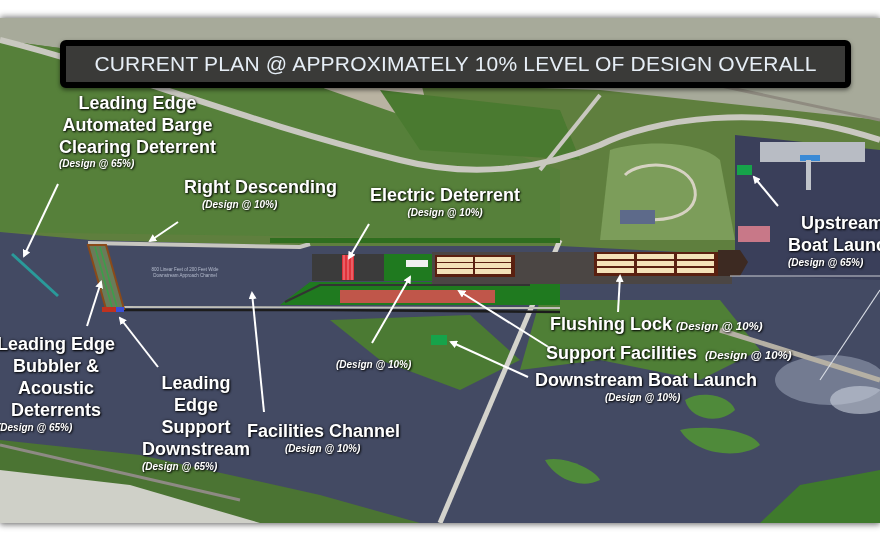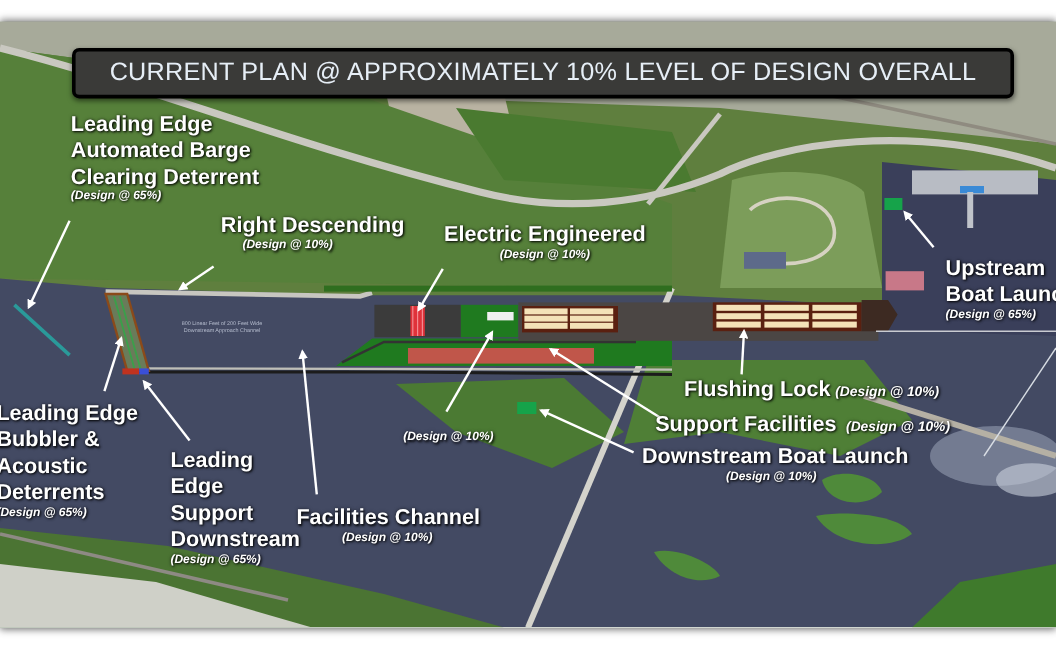--- a/index.html
+++ b/index.html
@@ -2,27 +2,27 @@
 <html><head>
 <meta charset="utf-8">
 <style>
   html, body { margin: 0; padding: 0; background: #ffffff; }
   body { width: 880px; height: 542px; position: relative; overflow: hidden;
          font-family: "Liberation Sans", sans-serif; }
   .frame { position: absolute; left: 0; top: 18px; width: 880px; height: 505px;
            overflow: hidden; box-shadow: 0 2px 6px rgba(0,0,0,0.45), 0 -2px 6px rgba(0,0,0,0.35); }
   .frame svg.map { position: absolute; left: 0; top: 0; }
   .title-bar { position: absolute; left: 60px; top: 40px; width: 779px; height: 36px;
-               background: #3a3a38; border-radius: 6px; border: 3px solid #000000;
+               background: #3a3a38; border-radius: 6px; border: 6px solid #000000;
                display: flex; align-items: center; justify-content: center;
                box-shadow: 0 2px 4px rgba(0,0,0,0.5); }
   .title-bar span { color: #e6eef6; font-size: 21px; letter-spacing: 0.2px; white-space: nowrap; }
   .lbl { position: absolute; color: #ffffff; font-weight: bold; font-size: 18px; line-height: 22px;
          text-shadow: 1px 1px 2px rgba(0,0,0,0.9), 0 0 3px rgba(0,0,0,0.6); white-space: nowrap; }
-  .lbl .t { display: block; }
+  .lbl .t { display: block; text-align: center; }
   .lbl .d { display: block; font-style: italic; font-size: 10px; line-height: 14px; font-weight: bold; }
   .inline-d { font-style: italic; font-size: 11.5px; font-weight: bold; margin-left: 4px; }
   .chan-note { position: absolute; color: #cfd6e6; font-size: 4.5px; line-height: 6px; text-align: center; opacity: 0.8; }
 </style>
 </head>
 <body>
 
 <div class="frame">
   <svg class="map" width="880" height="505" viewBox="0 18 880 505" xmlns="http://www.w3.org/2000/svg">
     <defs>
@@ -160,21 +160,21 @@
   <span class="t">Clearing Deterrent</span>
   <span class="d" style="margin-top:-1px;">(Design @ 65%)</span>
 </div>
 
 <div class="lbl" style="left:184px; top:176px;">
   <span class="t">Right Descending</span>
   <span class="d" style="margin-left:18px;">(Design @ 10%)</span>
 </div>
 
 <div class="lbl" style="left:370px; top:184px; text-align:center;">
-  <span class="t">Electric Engineered</span>
+  <span class="t">Electric Deterrent</span>
   <span class="d">(Design @ 10%)</span>
 </div>
 
 <div class="lbl" style="left:788px; top:212px;">
   <span class="t">Upstream</span>
   <span class="t">Boat Launch</span>
   <span class="d">(Design @ 65%)</span>
 </div>
 
 <div class="lbl" style="left:-3px; top:333px;">
@@ -195,21 +195,21 @@
 
 <div class="lbl" style="left:247px; top:420px;">
   <span class="t">Facilities Channel</span>
   <span class="d" style="margin-left:38px;">(Design @ 10%)</span>
 </div>
 
 <div class="lbl" style="left:282px; top:358px;">
   <span class="d" style="margin-left:54px;">(Design @ 10%)</span>
 </div>
 
-<div class="lbl" style="left:570px; top:313px;">
+<div class="lbl" style="left:550px; top:313px;">
   <span>Flushing Lock</span><span class="inline-d">(Design @ 10%)</span>
 </div>
 
 <div class="lbl" style="left:546px; top:342px;">
   <span>Support Facilities</span><span class="inline-d" style="margin-left:8px;">(Design @ 10%)</span>
 </div>
 
 <div class="lbl" style="left:535px; top:369px;">
   <span class="t">Downstream Boat Launch</span>
   <span class="d" style="margin-left:70px;">(Design @ 10%)</span>

